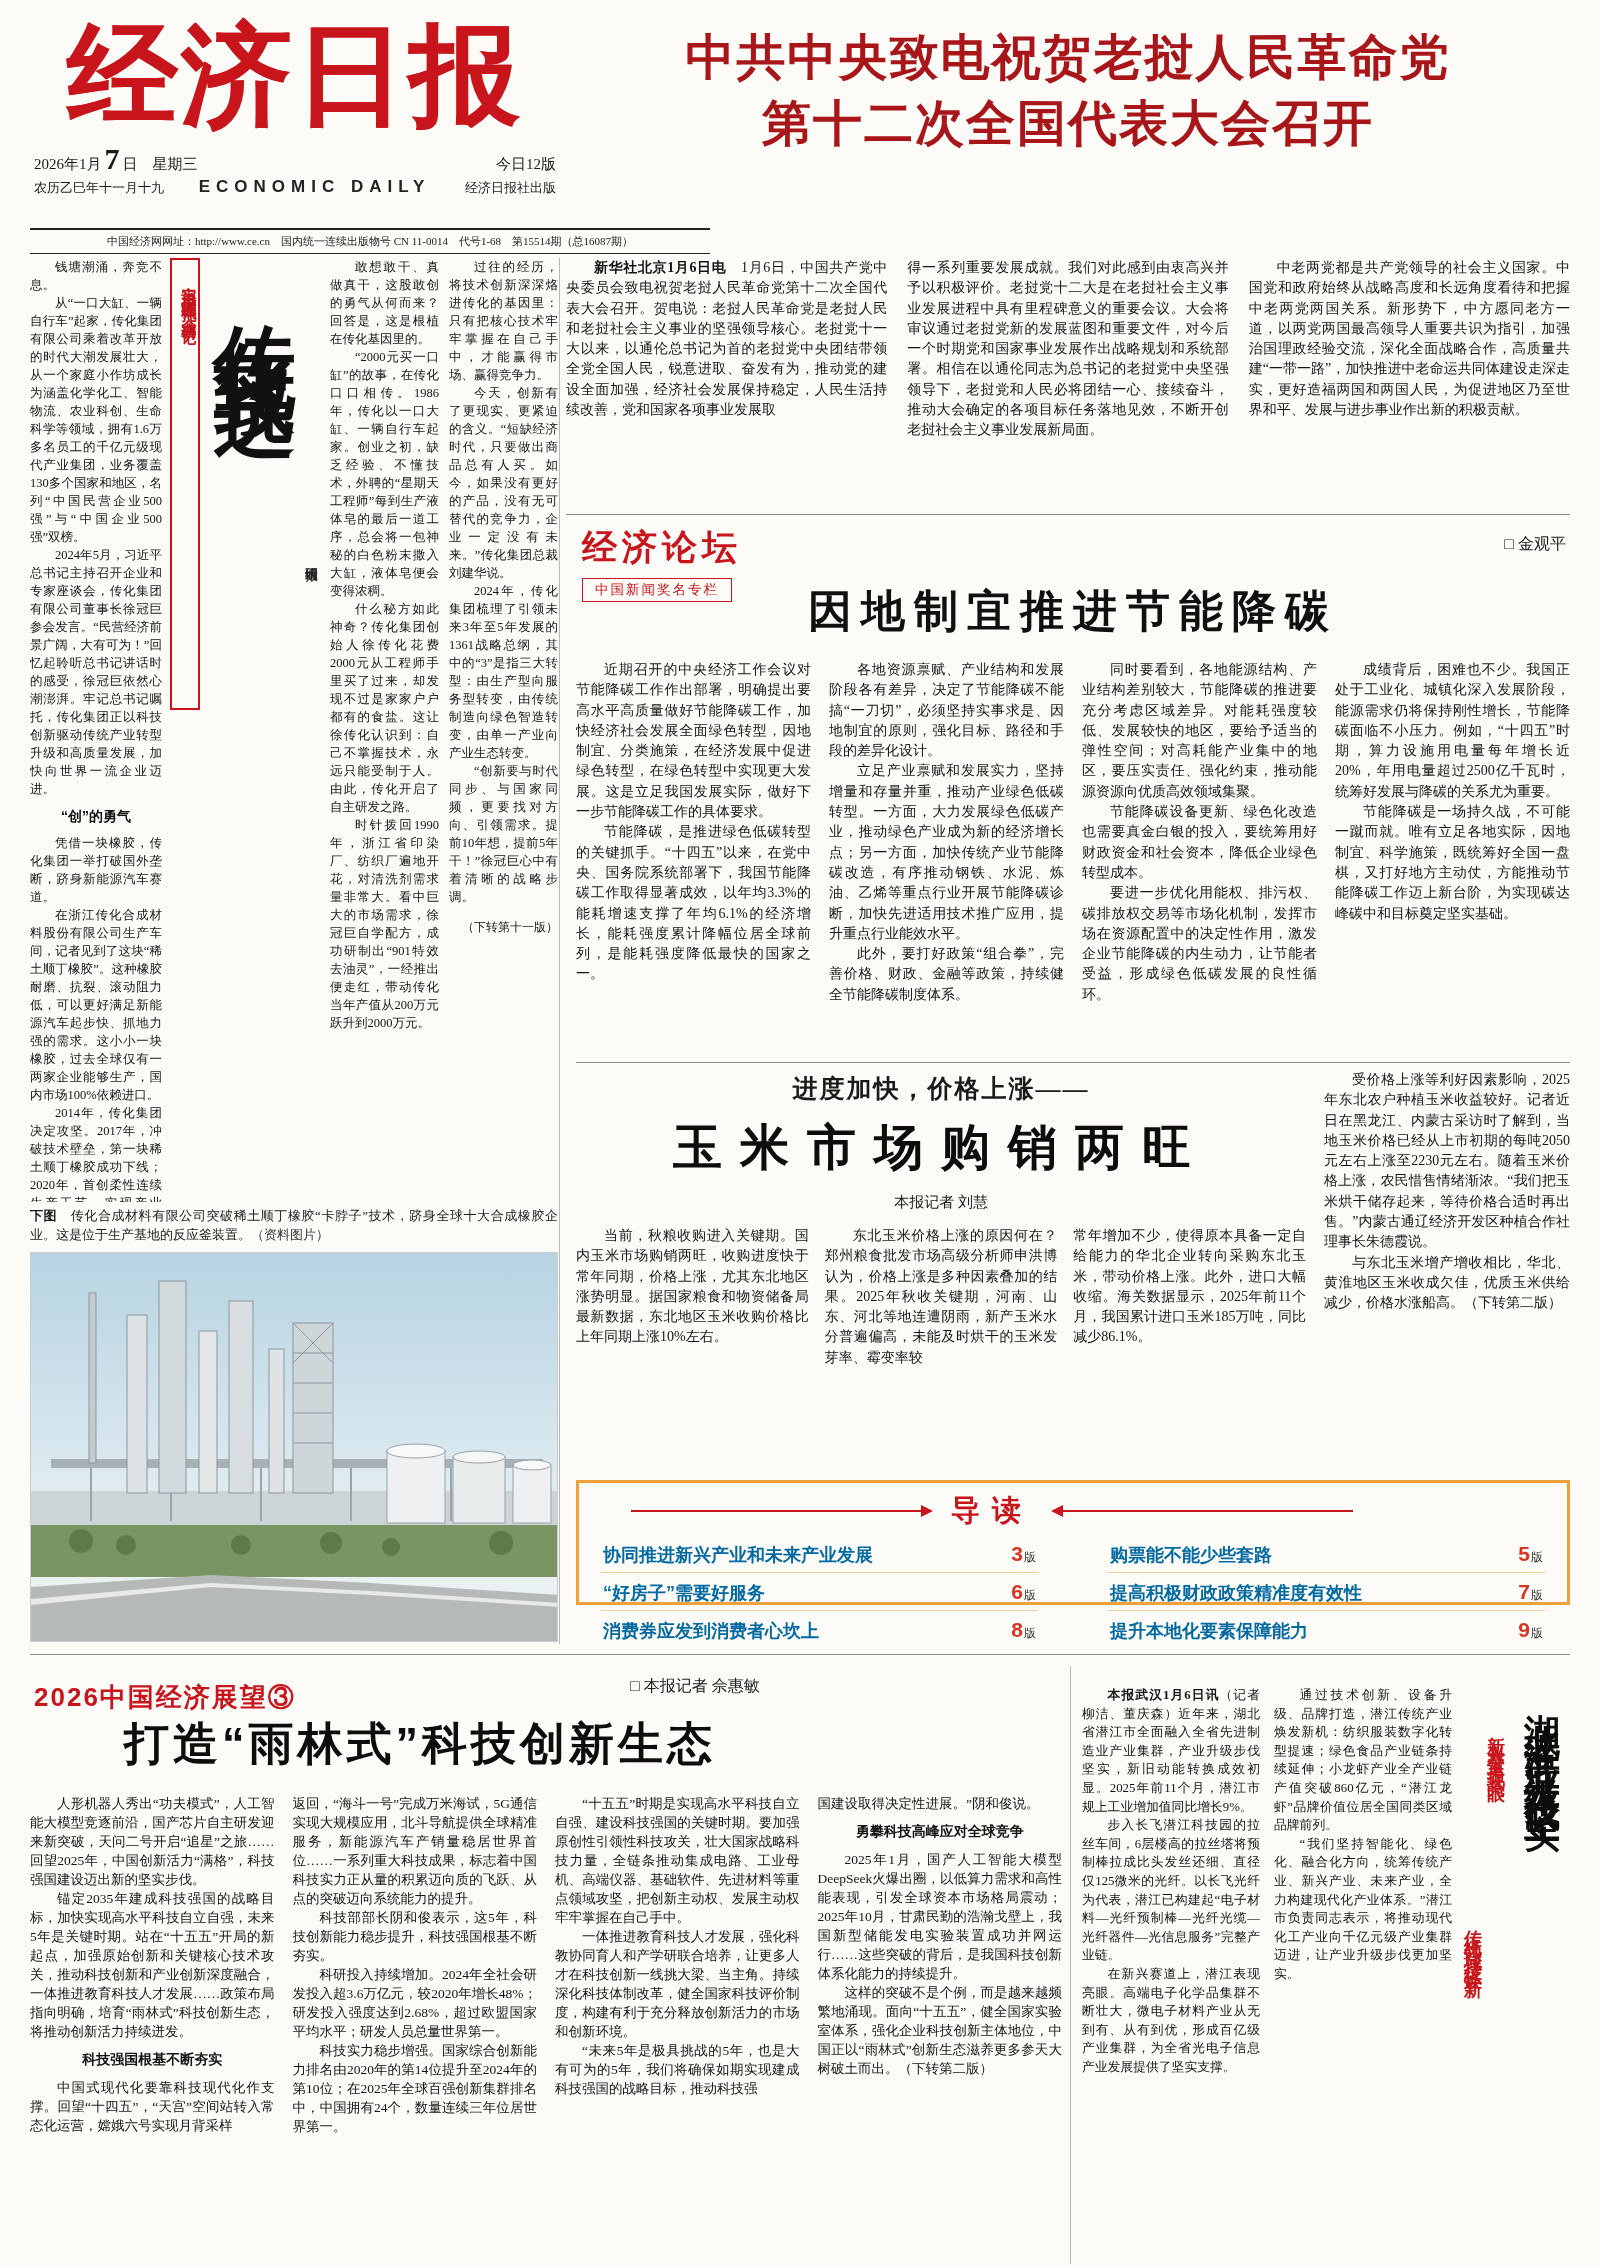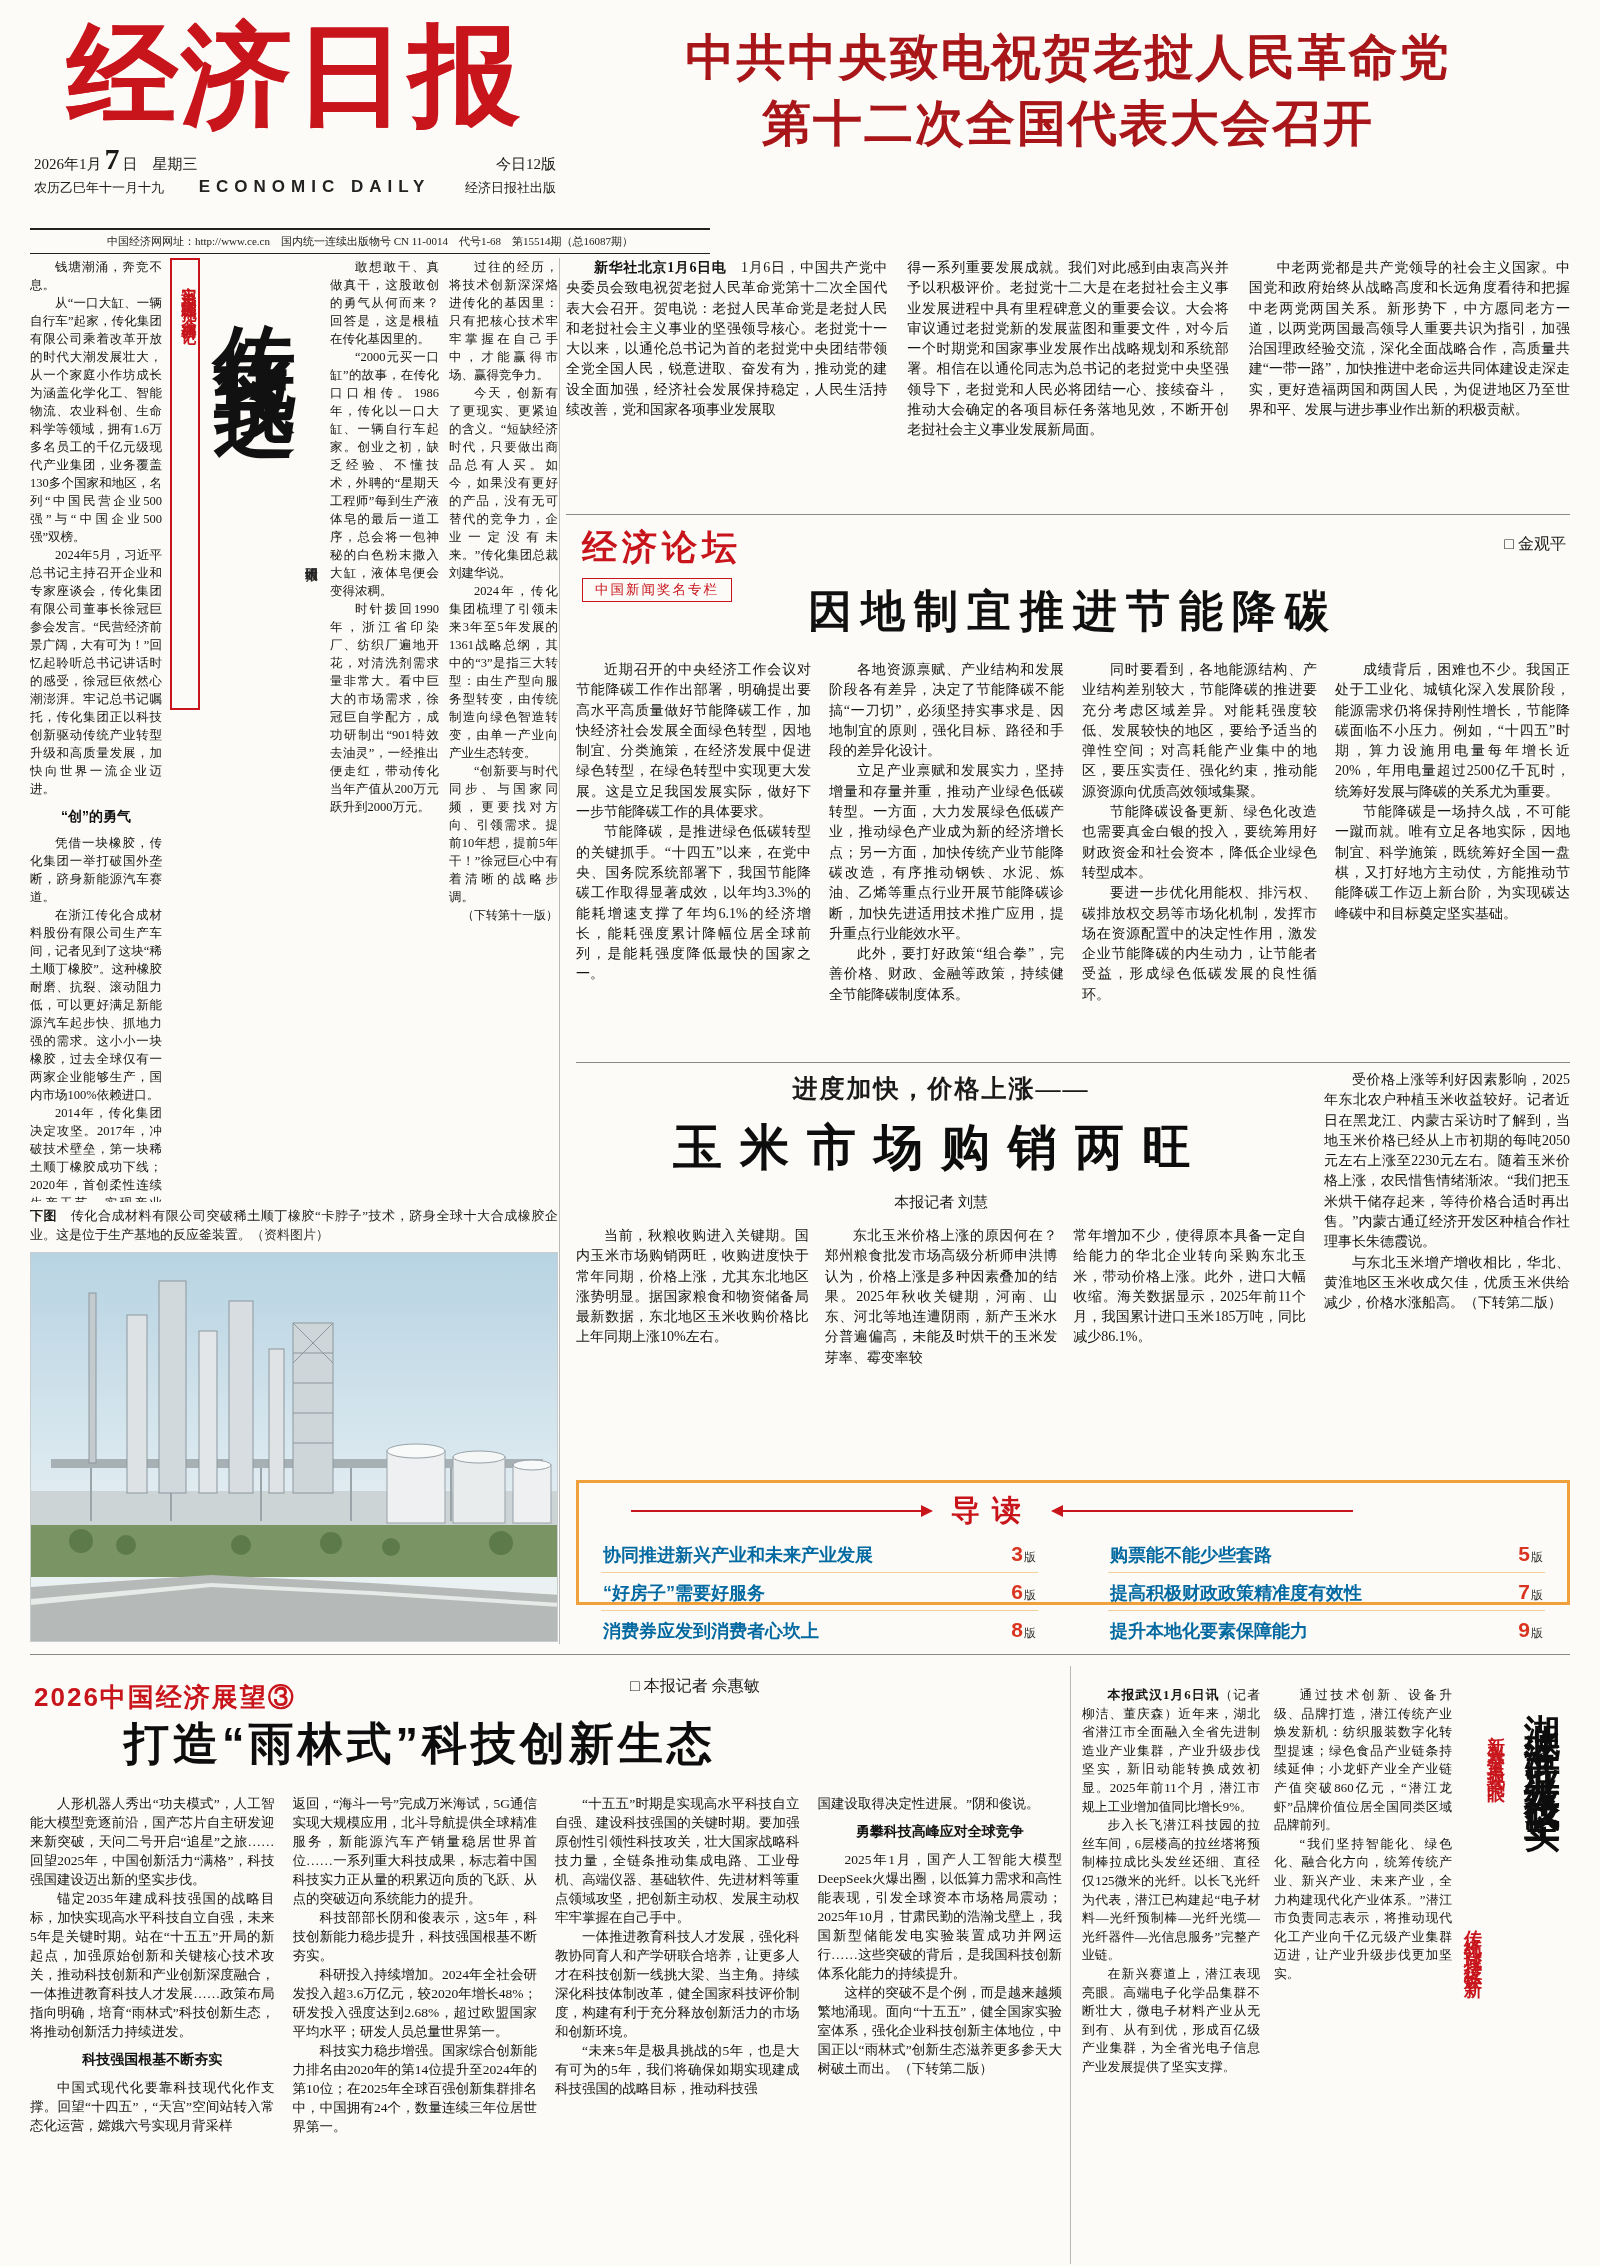--- a/index.html
+++ b/index.html
@@ -41,21 +41,21 @@
   .ch-c1{width:132px;margin-right:8px;}
   .ch-title{width:150px;margin-right:10px;display:flex;}
   .ch-c2{width:109px;margin-right:10px;}
   .ch-c3{width:109px;}
   .sec{text-align:center;font-size:14px;font-weight:bold;font-family:"Liberation Sans",sans-serif;margin:9px 0;text-indent:0;}
   .ch-banner{width:30px;height:452px;border:2px solid #c8151c;color:#c8151c;font-weight:bold;
              font-size:15px;letter-spacing:3px;padding:14px 0;margin-right:6px;}
   .ch-big{width:96px;height:452px;font-size:82px;font-weight:900;letter-spacing:18px;color:#111;
           margin-right:4px;line-height:96px;}
   .ch-byline{width:14px;font-size:13px;padding-top:300px;color:#222;}
-  .jump{display:block;text-align:right;font-size:12px;margin-top:0;}
+  .jump{display:block;text-align:right;font-size:12px;margin-top:12px;}
   .caption{left:30px;top:1206px;width:528px;font-size:13px;line-height:19px;text-align:justify;}
   .caption b{font-weight:bold;}
   .credit{color:#333;}
   .photo{left:30px;top:1252px;width:528px;height:390px;overflow:hidden;border:1px solid #c8cdd0;}
 
   
   .vline-top{left:559px;top:258px;height:1386px;}
 
   
   .forum{left:576px;top:524px;width:994px;height:534px;}
@@ -171,20 +171,21 @@
       <p>2014年，传化集团决定攻坚。2017年，冲破技术壁垒，第一块稀土顺丁橡胶成功下线；2020年，首创柔性连续生产工艺，实现产业化。如今，传化已成为全球十大轮胎企业的主要供应商，每年利润贡献超2亿元。</p>
     </div>
     <div class="ch-title">
       <div class="ch-banner vert">牢记总书记的嘱托·企业调研记</div>
       <div class="ch-big vert">传化致远</div>
       <div class="ch-byline vert">本报调研组</div>
     </div>
     <div class="ch-col ch-c2 bodytext">
       <p>敢想敢干、真做真干，这股敢创的勇气从何而来？回答是，这是根植在传化基因里的。</p>
       <p>“2000元买一口缸”的故事，在传化口口相传。1986年，传化以一口大缸、一辆自行车起家。创业之初，缺乏经验、不懂技术，外聘的“星期天工程师”每到生产液体皂的最后一道工序，总会将一包神秘的白色粉末撒入大缸，液体皂便会变得浓稠。</p>
+      <p>什么秘方如此神奇？传化集团创始人徐传化花费2000元从工程师手里买了过来，却发现不过是家家户户都有的食盐。这让徐传化认识到：自己不掌握技术，永远只能受制于人。由此，传化开启了自主研发之路。</p>
       <p>时针拨回1990年，浙江省印染厂、纺织厂遍地开花，对清洗剂需求量非常大。看中巨大的市场需求，徐冠巨自学配方，成功研制出“901特效去油灵”，一经推出便走红，带动传化当年产值从200万元跃升到2000万元。</p>
     </div>
     <div class="ch-col ch-c3 bodytext">
       <p>过往的经历，将技术创新深深烙进传化的基因里：只有把核心技术牢牢掌握在自己手中，才能赢得市场、赢得竞争力。</p>
       <p>今天，创新有了更现实、更紧迫的含义。“短缺经济时代，只要做出商品总有人买。如今，如果没有更好的产品，没有无可替代的竞争力，企业一定没有未来。”传化集团总裁刘建华说。</p>
       <p>2024年，传化集团梳理了引领未来3年至5年发展的1361战略总纲，其中的“3”是指三大转型：由生产型向服务型转变，由传统制造向绿色智造转变，由单一产业向产业生态转变。</p>
       <p>“创新要与时代同步、与国家同频，更要找对方向、引领需求。提前10年想，提前5年干！”徐冠巨心中有着清晰的战略步调。</p>
       <span class="jump">（下转第十一版）</span>
     </div>
   </section>

